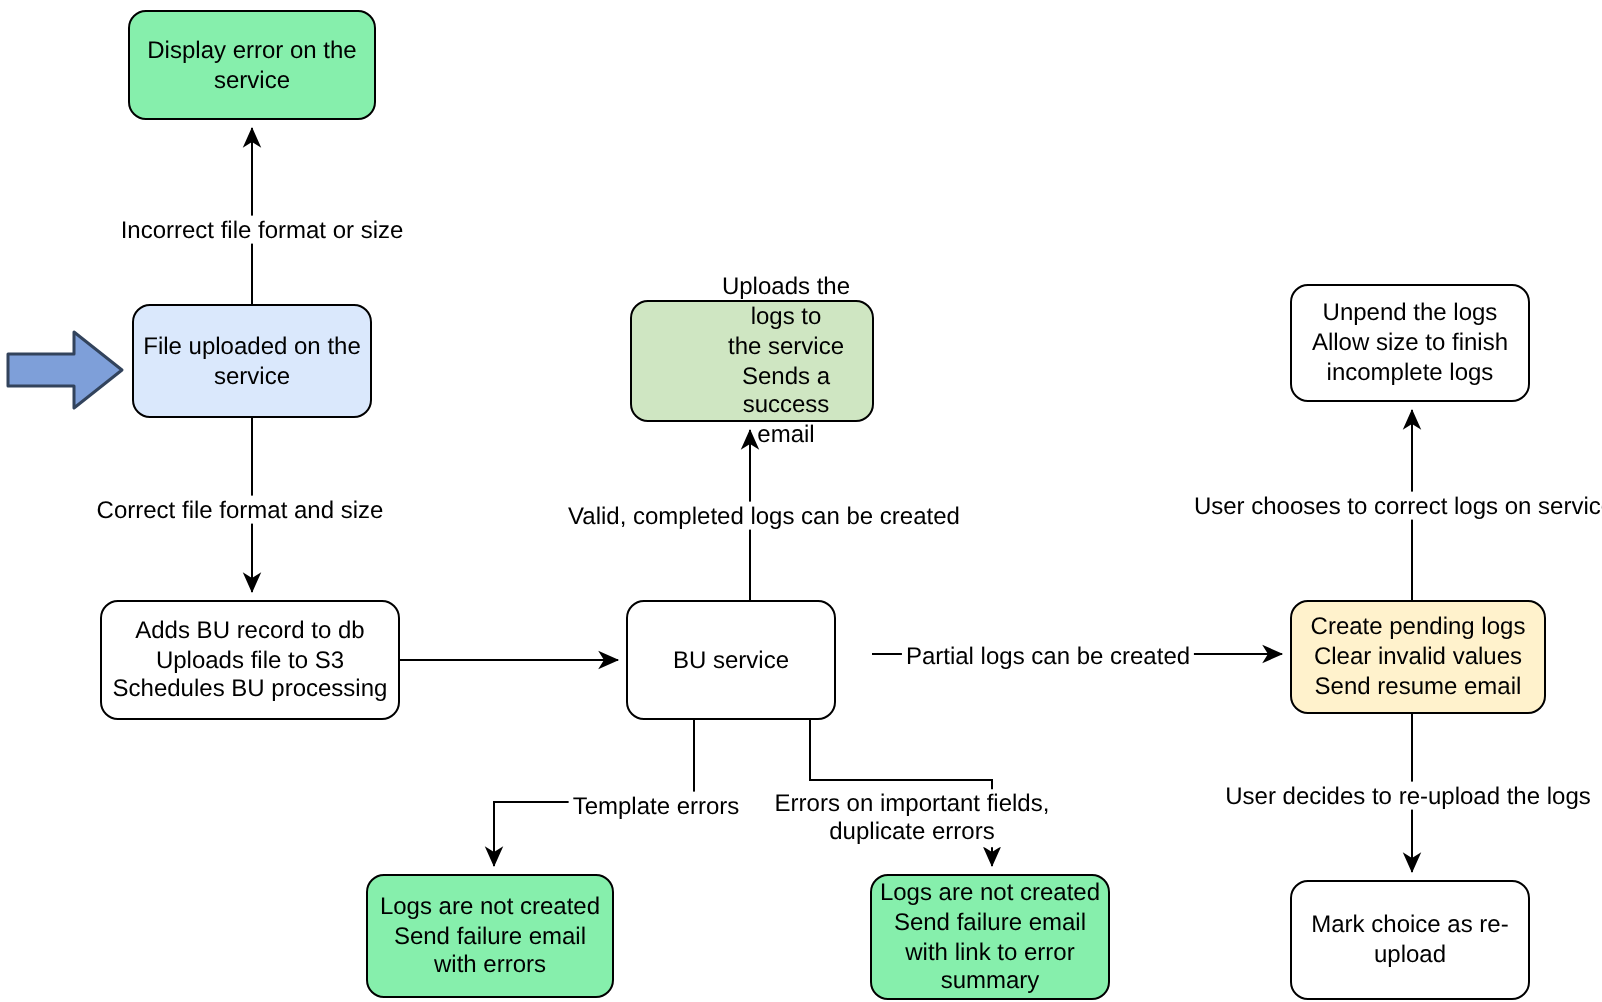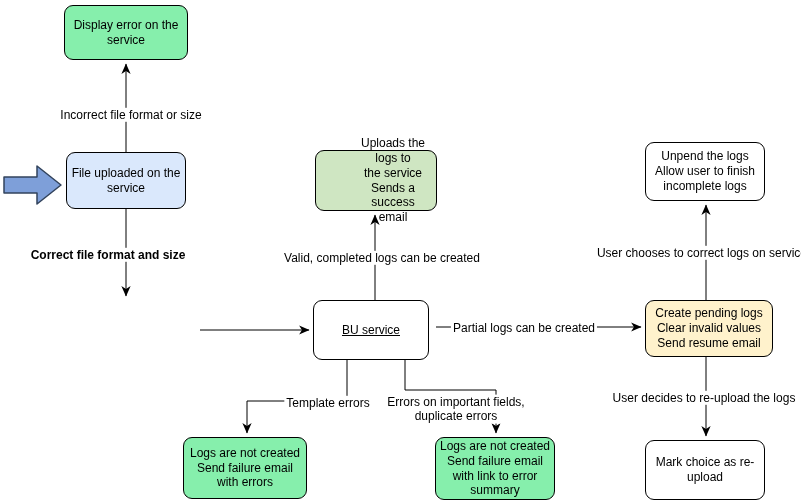--- a/index.html
+++ b/index.html
@@ -77,29 +77,34 @@
   <div class="node fill-pink" style="left:64px; top:5px; width:124px; height:55px;">
     <span>Display error on the
 service</span>
   </div>
 
   <div class="node fill-blue" style="left:66px; top:152px; width:120px; height:57px;">
     <span>File uploaded on the
 service</span>
   </div>
 
+  <div class="node fill-white" style="left:50px; top:300px; width:150px; height:60px;">
+    <span>Adds BU record to db
+Uploads file to S3
+Schedules BU processing</span>
+  </div>
 
   <div class="node fill-green" style="left:315px; top:150px; width:122px; height:61px;padding-left:36px;">
     <span>Uploads the logs to
 the service
 Sends a success
 email</span>
   </div>
 
-  <div class="node fill-white" style="left:313px; top:300px; width:116px; height:60px;text-decoration:underline;">
+  <div class="node fill-white" style="left:313px; top:300px; width:105px; height:60px;">
     <span>BU service</span>
   </div>
 
   <div class="node fill-pink" style="left:183px; top:437px; width:124px; height:62px;">
     <span>Logs are not created
 Send failure email
 with errors</span>
   </div>
 
   <div class="node fill-pink" style="left:435px; top:437px; width:120px; height:63px;">
@@ -110,32 +115,32 @@
   </div>
 
   <div class="node fill-yellow" style="left:645px; top:300px; width:128px; height:57px;">
     <span>Create pending logs
 Clear invalid values
 Send resume email</span>
   </div>
 
   <div class="node fill-white" style="left:645px; top:142px; width:120px; height:59px;">
     <span>Unpend the logs
-Allow user to finish
+Allow size to finish
 incomplete logs</span>
   </div>
 
   <div class="node fill-white" style="left:645px; top:440px; width:120px; height:60px;">
     <span>Mark choice as re-
 upload</span>
   </div>
 
   <div class="edge-label" style="left:131px; top:115px;">Incorrect file format or size</div>
 
-  <div class="edge-label" style="left:108px; top:255px;font-weight:bold;">Correct file format and size</div>
+  <div class="edge-label" style="left:120px; top:255px;">Correct file format and size</div>
 
   <div class="edge-label" style="left:382px; top:258px;">Valid, completed logs can be created</div>
 
   <div class="edge-label" style="left:524px; top:328px;">Partial logs can be created</div>
 
   <div class="edge-label" style="left:328px; top:403px;">Template errors</div>
 
   <div class="edge-label multiline" style="left:456px; top:409px;">Errors on important fields,
 duplicate errors</div>
 

